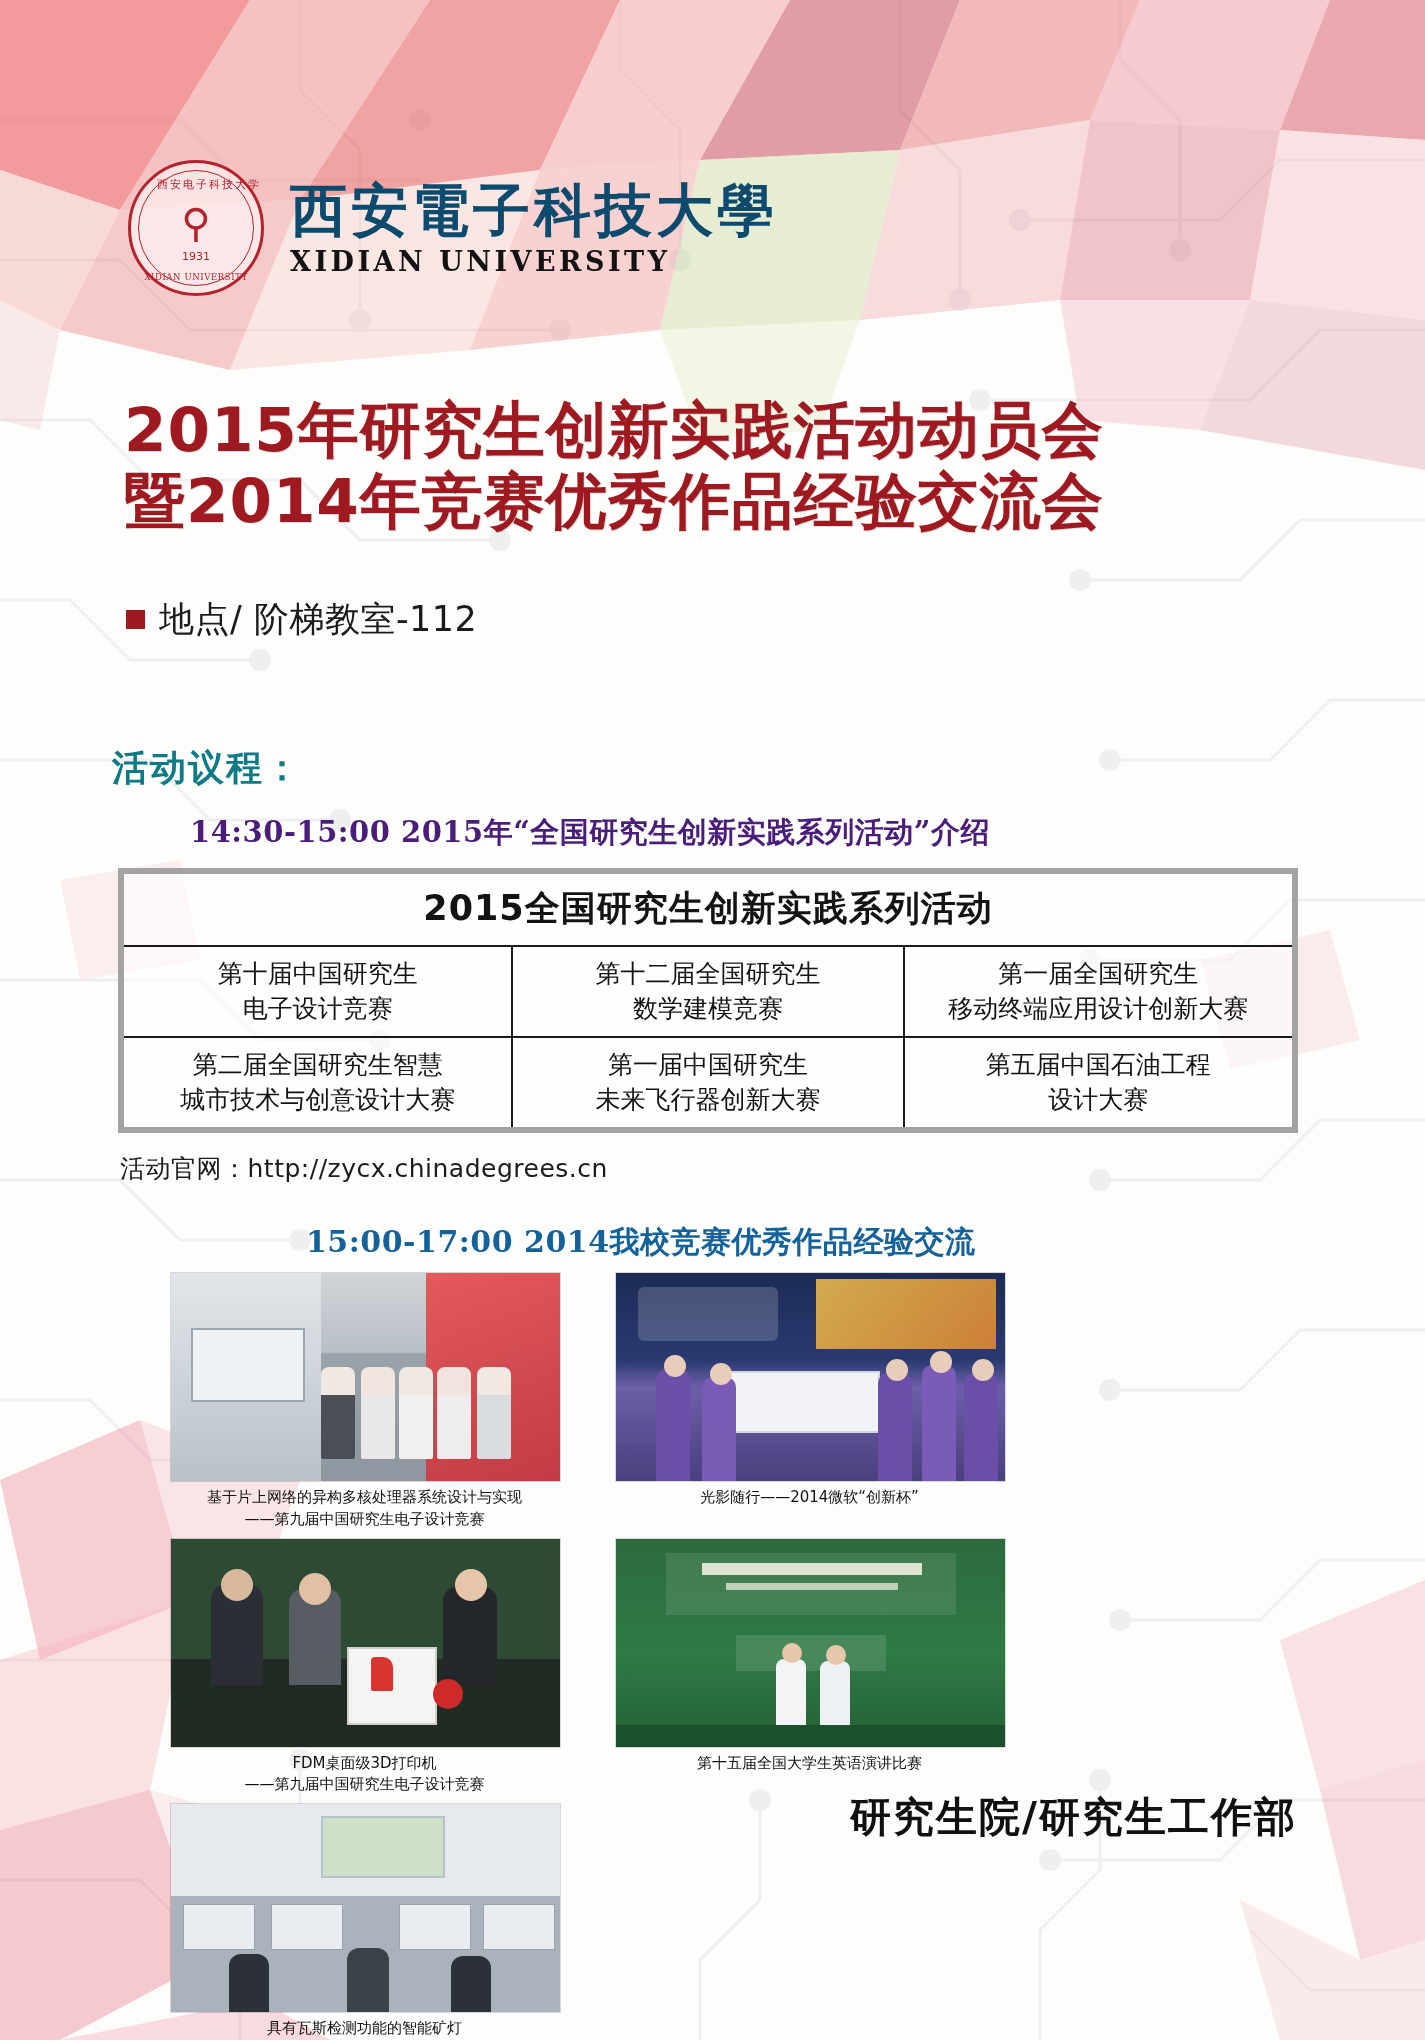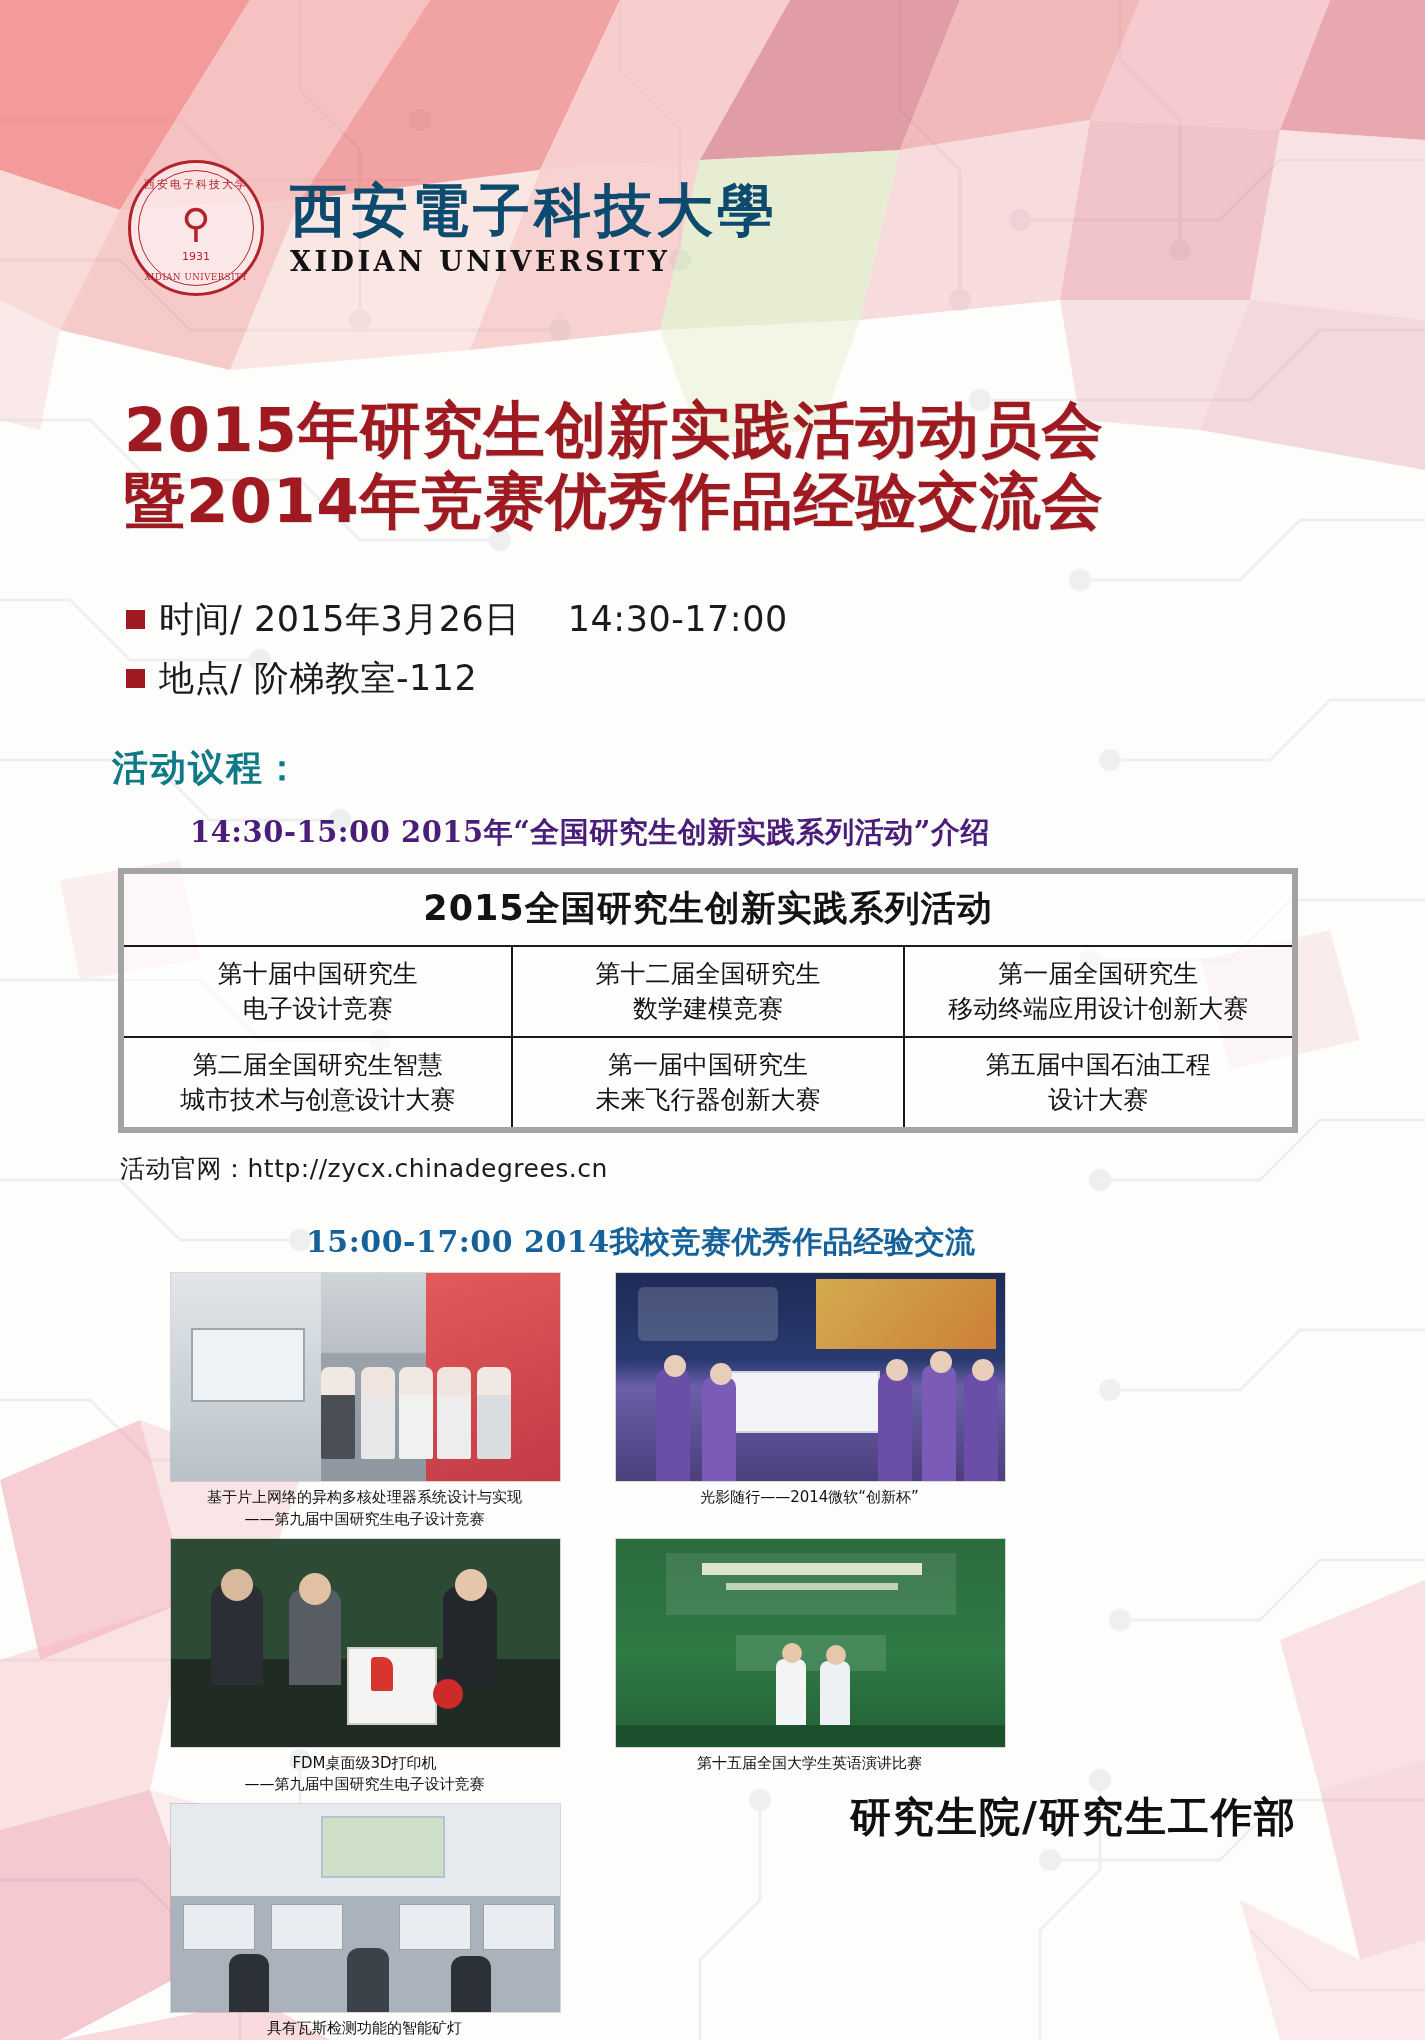--- a/index.html
+++ b/index.html
@@ -60,21 +60,21 @@
     position: absolute;
     inset: 7px;
     border-radius: 50%;
     border: 1px solid #b3232c;
   }
   .seal .seal-top {
     position: absolute;
     top: 14px;
     left: 0;
     right: 0;
-    text-align: center;
+    text-align: right;
     font-size: 11px;
     color: #b3232c;
     letter-spacing: 2px;
     font-family: "DejaVu Serif", "Liberation Serif", serif;
   }
   .seal .seal-bird {
     position: absolute;
     top: 40px;
     left: 0;
     right: 0;
@@ -418,24 +418,20 @@
   </div>
 
   <div class="title-block">
     <div class="title-line">2015年研究生创新实践活动动员会</div>
     <div class="title-line">暨2014年竞赛优秀作品经验交流会</div>
   </div>
 
   <div class="meta">
     <div class="meta-row">
       <span class="meta-bullet"></span>
-      <span class="meta-text"><span>时间/</span> <span>2015年3月26日</span><span class="gap"></span><span>14:30-17:00</span></span>
-    </div>
-    <div class="meta-row">
-      <span class="meta-bullet"></span>
       <span class="meta-text"><span>地点/</span> <span>阶梯教室-112</span></span>
     </div>
   </div>
 
   <div class="agenda-title">活动议程：</div>
   <div class="sec1-head">14:30-15:00   2015年“全国研究生创新实践系列活动”介绍</div>
 
   <table class="evt-table">
     <tbody>
       <tr>

